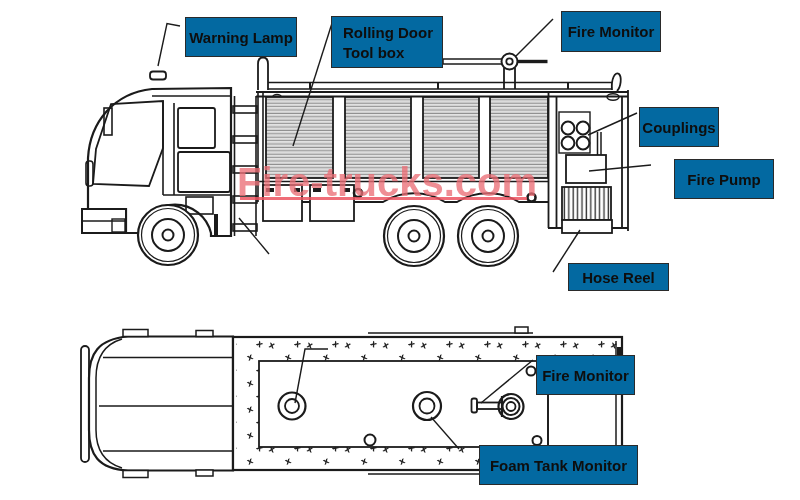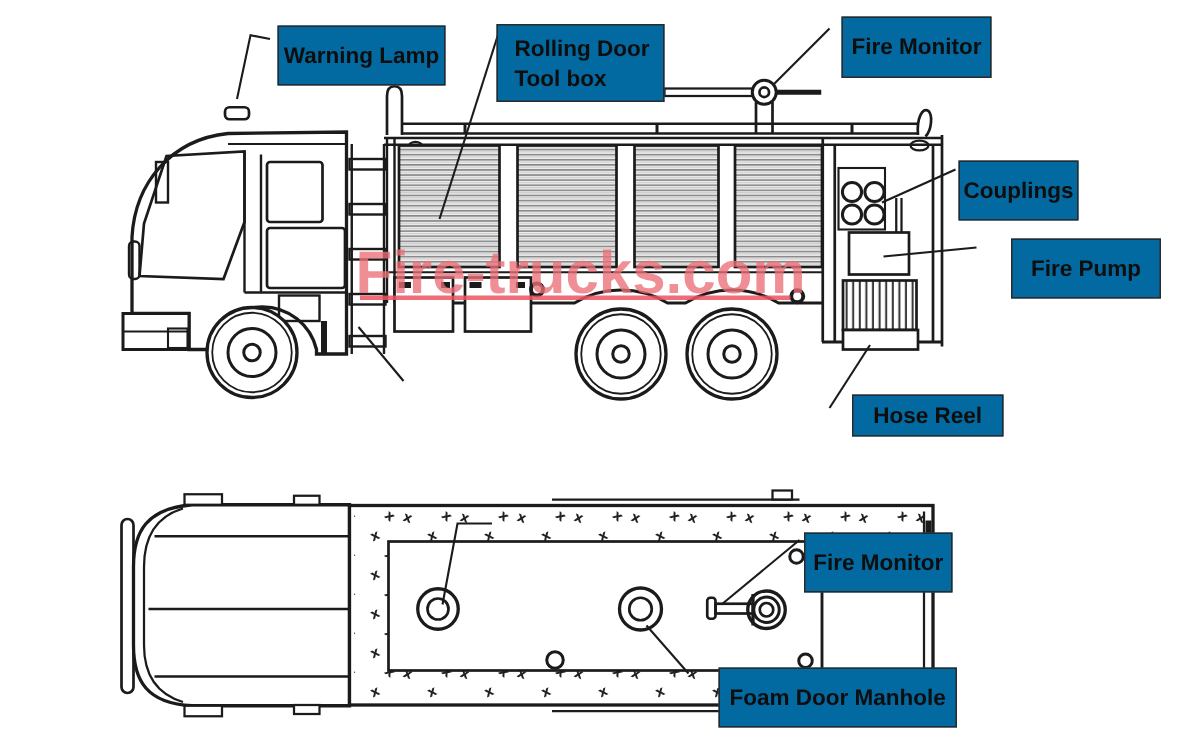--- a/index.html
+++ b/index.html
@@ -231,15 +231,15 @@
 <div class="lbl" style="left:639px; top:107px; width:80px; height:40px;">Couplings</div>
 
 <div class="lbl" style="left:653px; top:159px; width:100px; height:40px;margin-left:21px;">Fire Pump</div>
 
 
 <div class="lbl" style="left:568px; top:263px; width:101px; height:28px;">Hose Reel</div>
 
 
 <div class="lbl" style="left:536px; top:355px; width:99px; height:40px;">Fire Monitor</div>
 
-<div class="lbl" style="left:479px; top:445px; width:159px; height:40px;">Foam Door Manhole</div>
+<div class="lbl" style="left:479px; top:445px; width:159px; height:40px;">Foam Tank Monitor</div>
 
 </div>
 
 </body></html>

